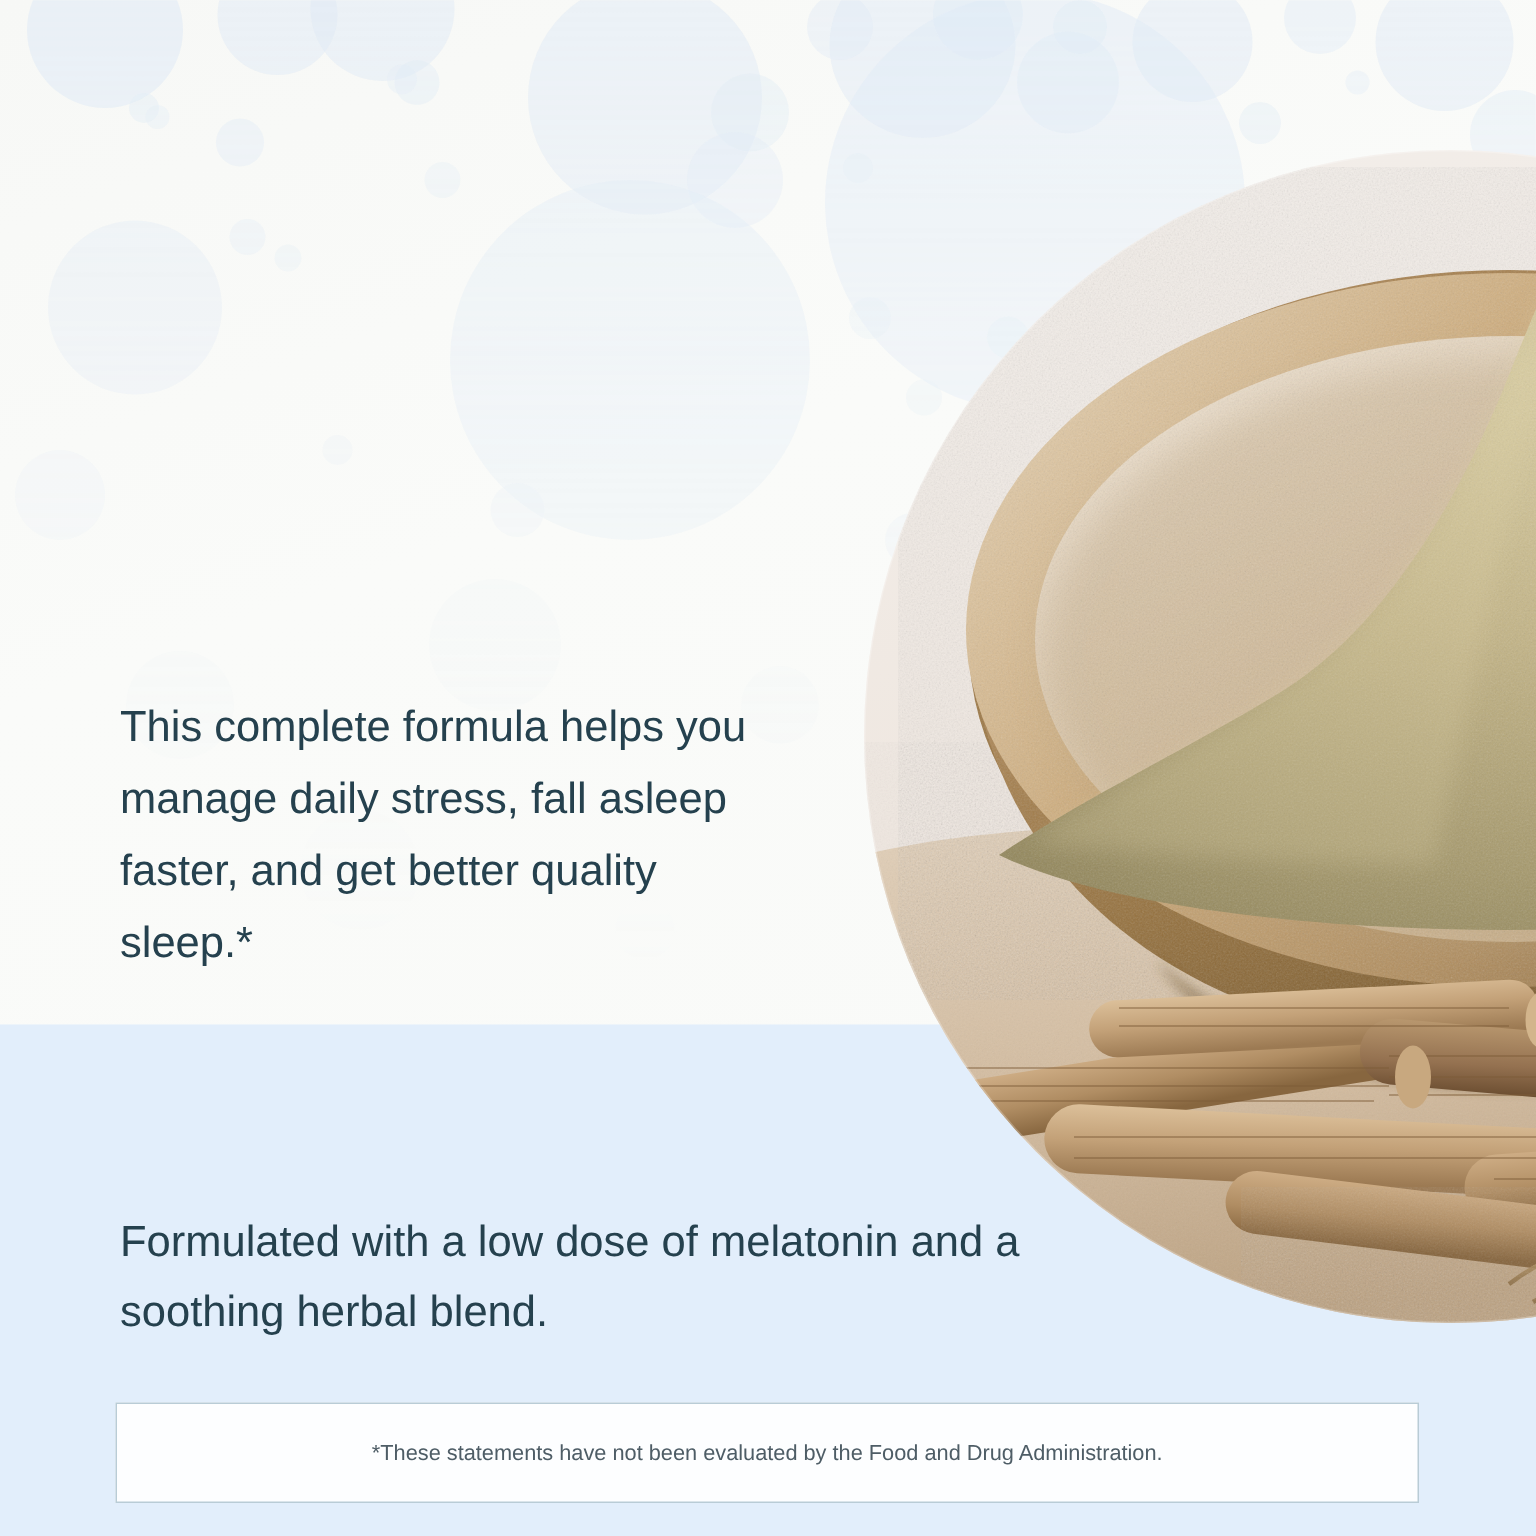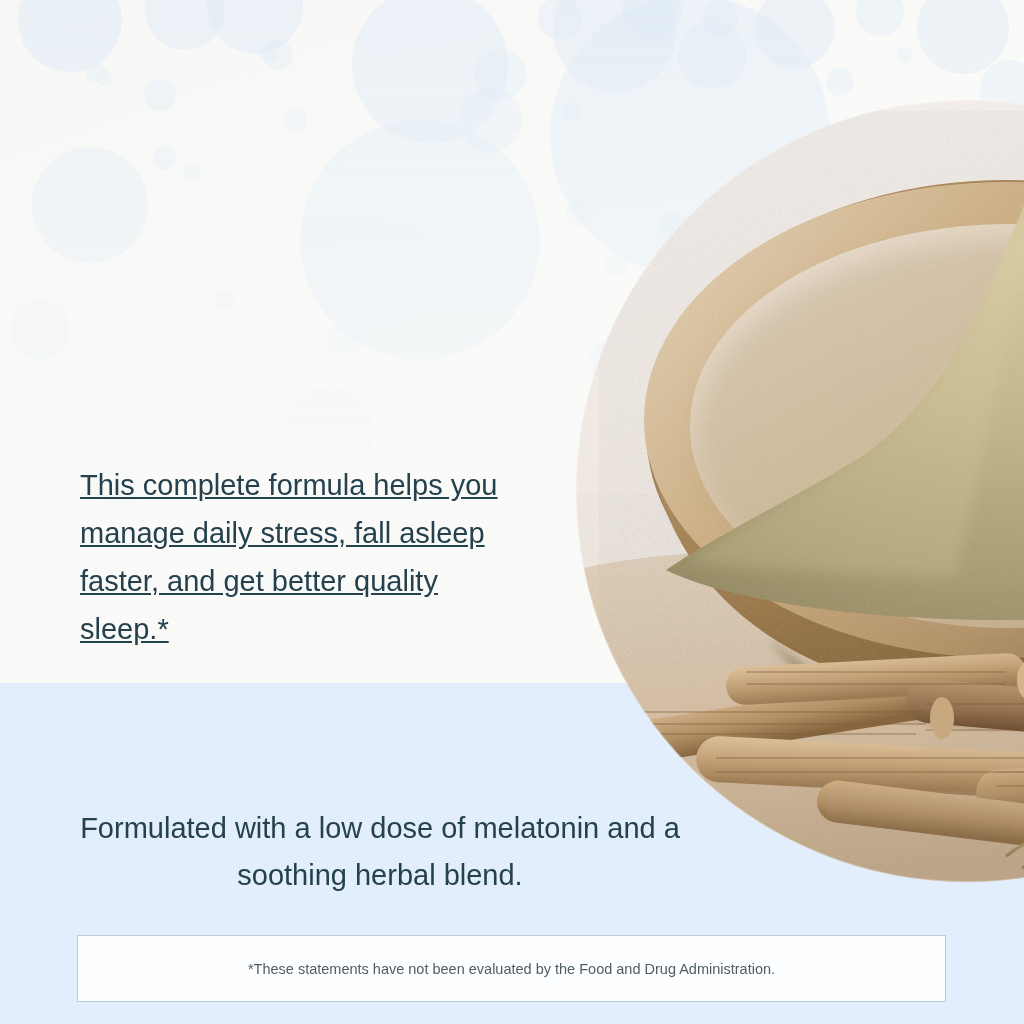--- a/index.html
+++ b/index.html
@@ -65,31 +65,29 @@
     color: #1e4b63;
   }
   .subcopy {
     position: absolute;
     left: 80px;
     top: 432px;
     width: 450px;
     font-size: 29px;
     line-height: 48px;
     color: #25414e;
-    text-decoration: underline;
   }
   .band-copy {
     position: absolute;
     left: 80px;
     top: 776px;
     width: 600px;
     font-size: 29px;
     line-height: 47px;
     color: #25414e;
-    text-align: center;
   }
 
   
   .disclaimer-box {
     position: absolute;
     left: 77px;
     top: 935px;
     width: 869px;
     height: 67px;
     box-sizing: border-box;

